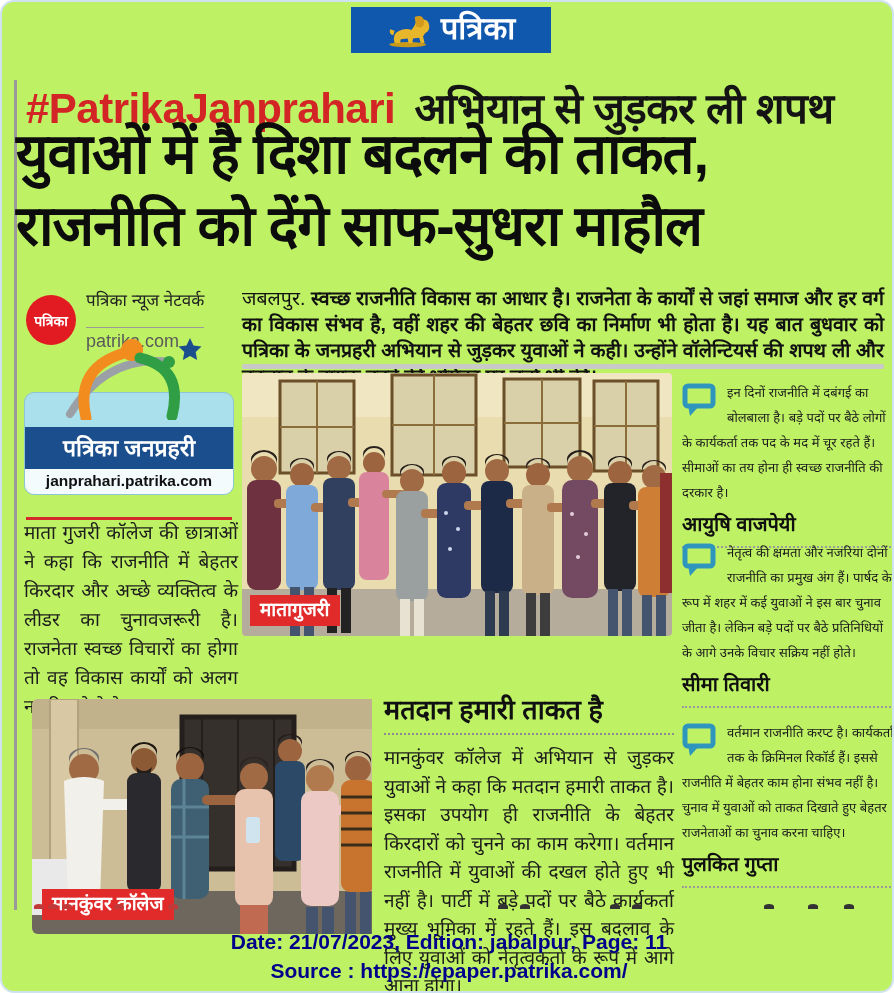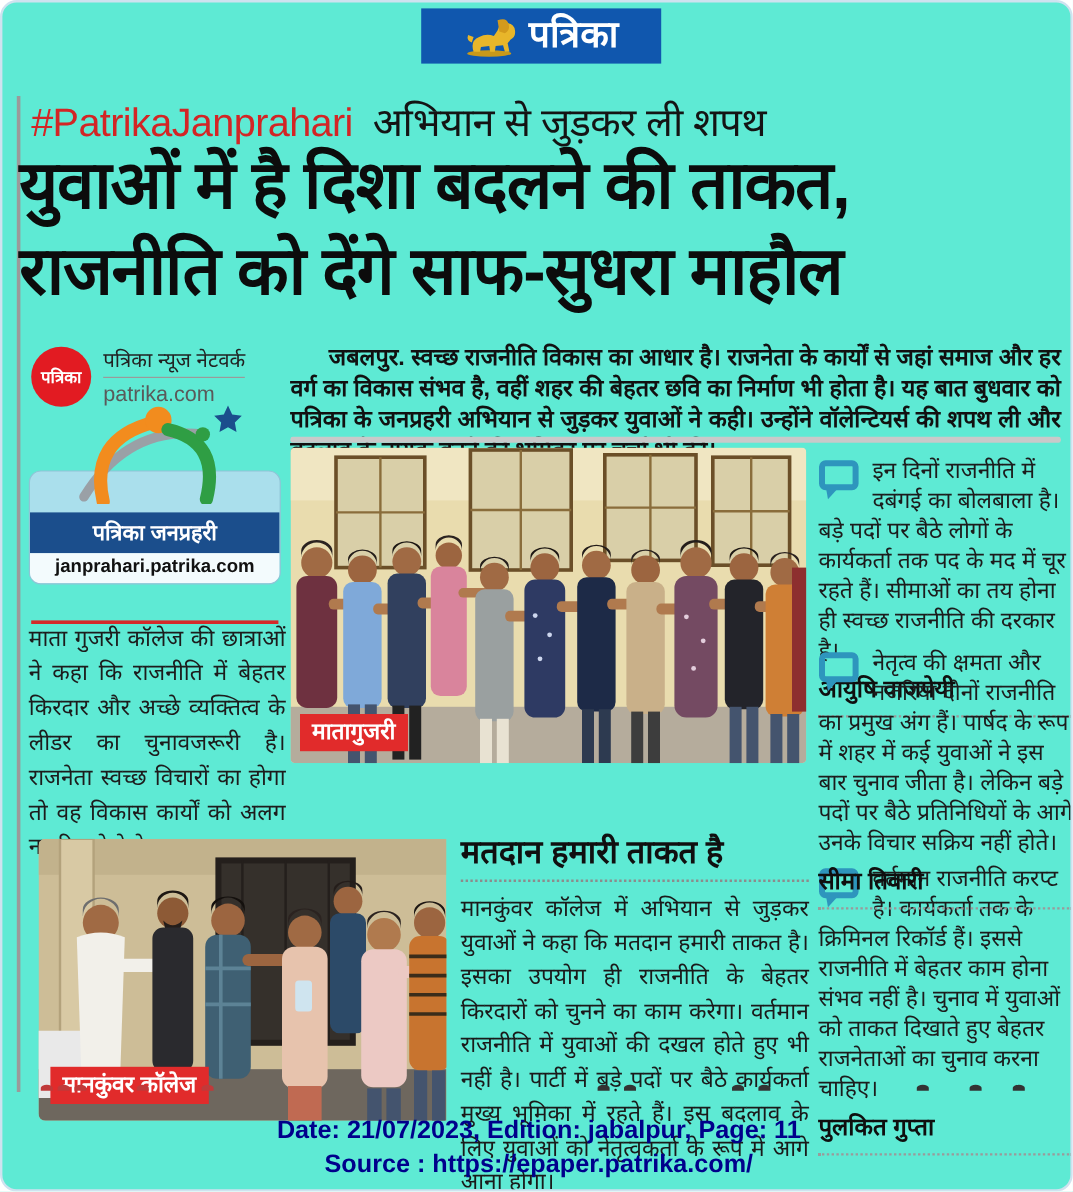--- a/index.html
+++ b/index.html
@@ -1,86 +1,86 @@
 <!DOCTYPE html>
 <html><head>
 <meta charset="utf-8">
 <style>
   html,body { margin:0; padding:0; background:#ffffff; }
   .frame {
     position:relative; width:894px; height:993px; box-sizing:border-box;
-    background:#5eead4; overflow:hidden;
+    background:#bef264; overflow:hidden;
     border:2px solid #cfe2ef; border-radius:14px;
     font-family:"Liberation Sans", sans-serif;
   }
   
   .masthead {
     position:absolute; left:349px; top:5px; width:200px; height:46px;
     background:#1057ae; display:flex; align-items:center; justify-content:center; gap:8px;
   }
   .masthead-title { color:#ffffff; font-size:31px; font-weight:800; line-height:1; padding-bottom:4px; }
   
   .left-rule { position:absolute; left:12px; top:78px; width:3px; height:830px; background:#9a9a9a; }
   .intro-sep { position:absolute; left:240px; top:362px; width:642px; height:5px; background:#c9c9c9; border-radius:2px; }
   
-  .kicker { position:absolute; left:24px; top:76px; font-size:33px; font-weight:400; white-space:nowrap; letter-spacing:-0.5px; }
+  .kicker { position:absolute; left:24px; top:76px; font-size:42px; font-weight:700; white-space:nowrap; letter-spacing:-0.5px; }
   .kicker-hash { color:#d32525; }
   .kicker-text { color:#141414; margin-left:8px; }
   .headline {
     position:absolute; left:14px; top:116px; width:876px;
     font-size:56px; font-weight:800; line-height:72px; color:#0c0c0c; letter-spacing:-1px;
   }
   
   .byline { position:absolute; left:24px; top:286px; width:212px; display:flex; align-items:center; gap:10px; }
   .byline-circle {
     flex:0 0 auto; width:50px; height:50px; border-radius:50%; background:#e21b22;
     color:#fff; display:flex; align-items:center; justify-content:center; font-size:14px; font-weight:700;
   }
-  .byline-org { font-size:17px; color:#222; padding-bottom:3px; border-bottom:1px solid #9a9a9a; white-space:nowrap; }
+  .byline-org { font-size:17px; color:#222; padding-bottom:16px; border-bottom:1px solid #9a9a9a; white-space:nowrap; }
   .byline-site { font-size:18px; color:#5a5a5a; padding-top:3px; }
   
   .campaign { position:absolute; left:22px; top:334px; width:210px; height:178px; }
   .campaign-fig { position:absolute; left:28px; top:0; width:154px; height:84px; z-index:2; }
   .campaign-card {
     position:absolute; left:0; top:56px; width:208px; border:1px solid #8fc4d6;
     border-radius:10px; background:#aadfec; overflow:hidden; text-align:center; padding-top:34px;
   }
-  .campaign-title { background:#1b4e8c; color:#fff; font-size:18px; font-weight:800; padding:4px 0 6px; }
+  .campaign-title { background:#1b4e8c; color:#fff; font-size:23px; font-weight:800; padding:4px 0 6px; }
   .campaign-tagline { color:#123e6e; font-size:20px; font-weight:600; padding:5px 0 4px; }
   .campaign-url { background:#f3fbfd; color:#111; font-size:15.5px; font-weight:800; padding:3px 0 4px; }
   .campaign-redline { position:absolute; left:2px; right:2px; bottom:-6px; height:3px; background:#d42a2a; }
   
   .left-story {
     position:absolute; left:22px; top:516px; width:214px;
     font-size:19px; line-height:29px; text-align:justify; color:#1c1c1c;
   }
   .intro {
     position:absolute; left:240px; top:283px; width:642px;
     font-size:19.5px; line-height:26px; text-align:justify; color:#111; font-weight:600;
   }
-  .intro b { font-weight:700;margin-left:32px; }
+  .intro b { font-weight:400; }
   
   .photo-main { position:absolute; left:240px; top:371px; width:430px; height:263px; border-radius:4px; overflow:hidden; }
   .photo-sub  { position:absolute; left:30px;  top:697px; width:380px; height:235px; border-radius:6px; overflow:hidden; }
   .photo-caption {
     position:absolute; background:#e12b2b; color:#fff; font-weight:700; font-size:19px;
     padding:1px 10px 4px; white-space:nowrap;
   }
   .cap-main { left:8px; bottom:10px; }
   .cap-sub  { left:10px; bottom:14px; }
   
   .sub-article { position:absolute; left:382px; top:688px; width:290px; }
   .sub-head { font-size:27px; font-weight:800; color:#101010; }
   .sub-dots { border-top:2px dotted #8c8c8c; margin:6px 0 9px; }
   .sub-body { font-size:19px; line-height:28.5px; text-align:justify; color:#1a1a1a; }
   
   .quote { position:absolute; left:680px; width:212px; }
   .q1 { top:378px; } .q2 { top:538px; } .q3 { top:718px; }
   .quote-icon { float:left; width:36px; height:34px; margin:3px 9px 0 0; }
-  .quote-text { font-size:19px; line-height:25px; color:#1c1c1c; }
+  .quote-text { font-size:13px; line-height:25px; color:#1c1c1c; }
   .quote-author { font-size:20px; font-weight:800; color:#0f0f0f; margin-top:5px; }
   .quote-sep { border-top:2px dotted #9a9a9a; margin-top:9px; }
   
   .fragments { position:absolute; left:20px; top:900px; width:856px; height:12px; }
   .frag { position:absolute; top:2px; width:10px; height:5px; border-radius:50% 50% 0 0; }
   .frag-red { background:#c03a3a; } .frag-dark { background:#333; }
   
   .footer-meta, .footer-source {
     position:absolute; left:0; width:894px; text-align:center;
     color:#00008b; font-size:21px; font-weight:700;

